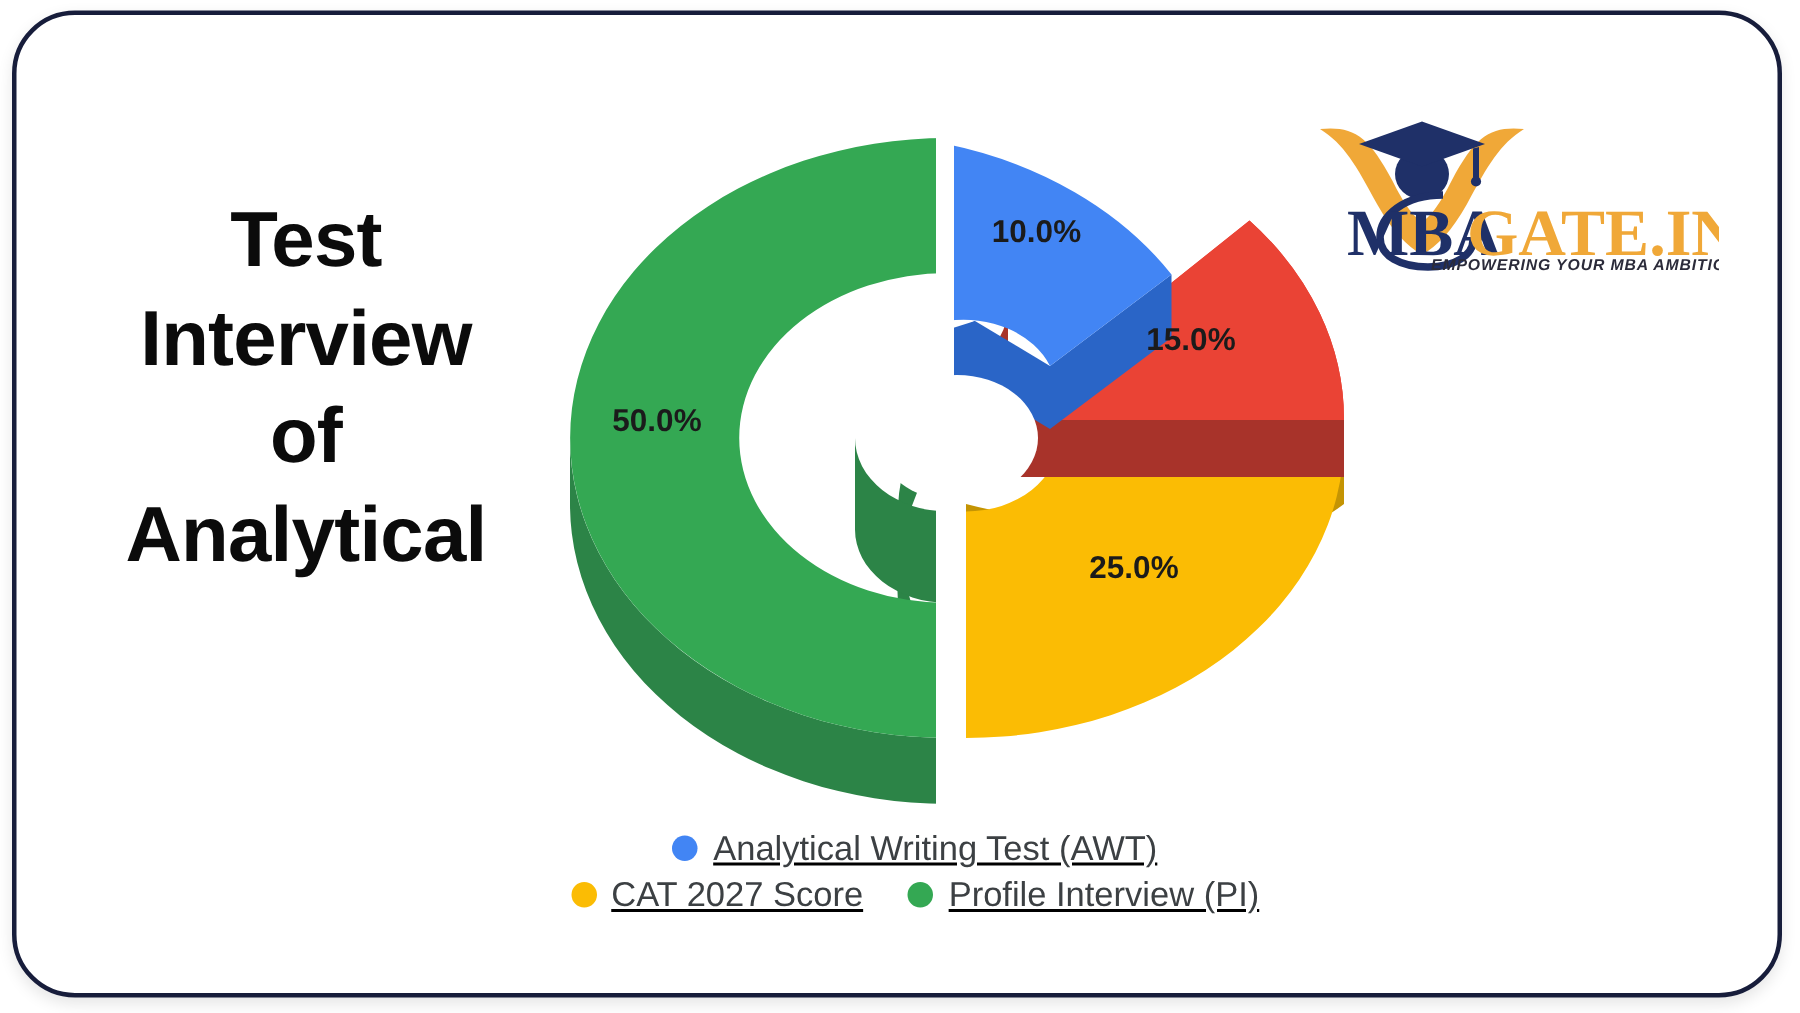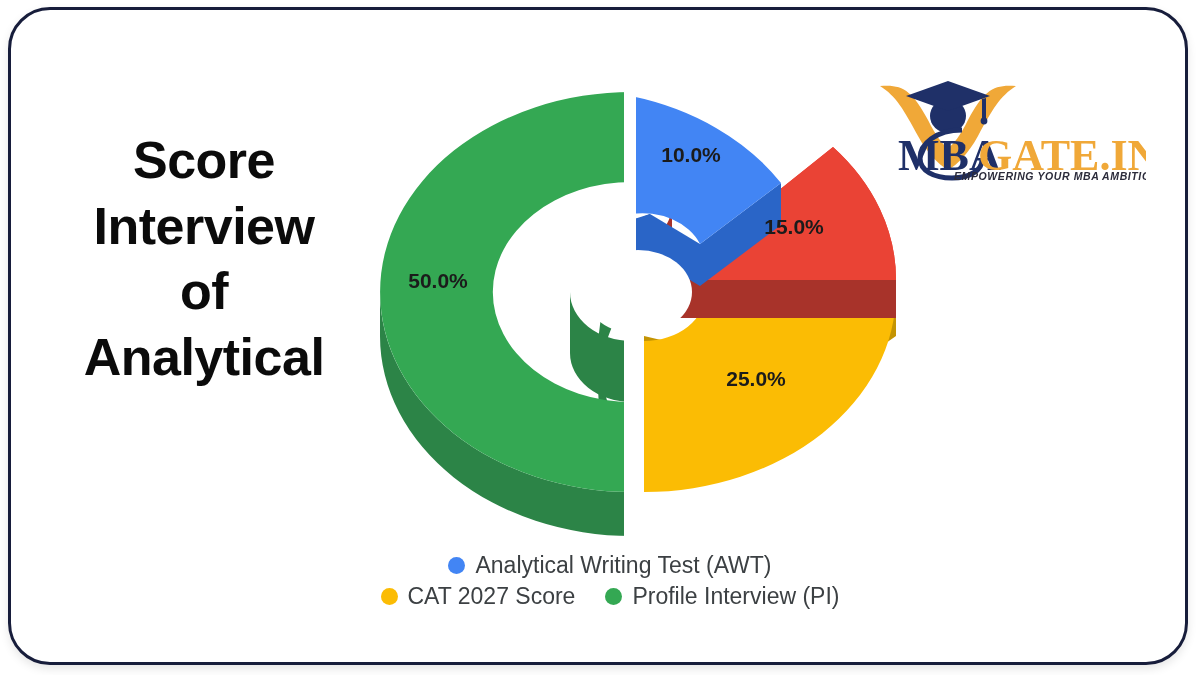--- a/index.html
+++ b/index.html
@@ -86,20 +86,21 @@
   .legend-row {
     display: flex;
     align-items: center;
     justify-content: center;
     gap: 30px;
   }
   .legend-item {
     display: flex;
     align-items: center;
     gap: 10px;
+    text-decoration: underline;
   }
   .legend-swatch {
     width: 17px;
     height: 17px;
     border-radius: 50%;
     flex: 0 0 auto;
   }
   .legend-label {
     font-size: 23px;
     color: #3c4043;
@@ -108,21 +109,21 @@
   }
 </style>
 </head>
 <body>
 
 <div id="canvas">
 
   <div class="frame"></div>
 
   <div class="title-block">
-    <span class="title-line">Score</span>
+    <span class="title-line">Test</span>
     <span class="title-line">Interview</span>
     <span class="title-line">of</span>
     <span class="title-line">Analytical</span>
   </div>
 
   <div class="logo">
     <svg width="280" height="108" viewBox="0 0 280 108" xmlns="http://www.w3.org/2000/svg">
 
       <g>
         <path d="M14 12 C36 10 46 16 62 46 C70 62 76 70 82 74 C88 70 94 62 102 46 C118 16 128 10 150 12 C134 22 126 36 112 62 C102 80 92 90 82 96 C72 90 62 80 52 62 C38 36 30 22 14 12 Z" fill="#f0a838"></path>

